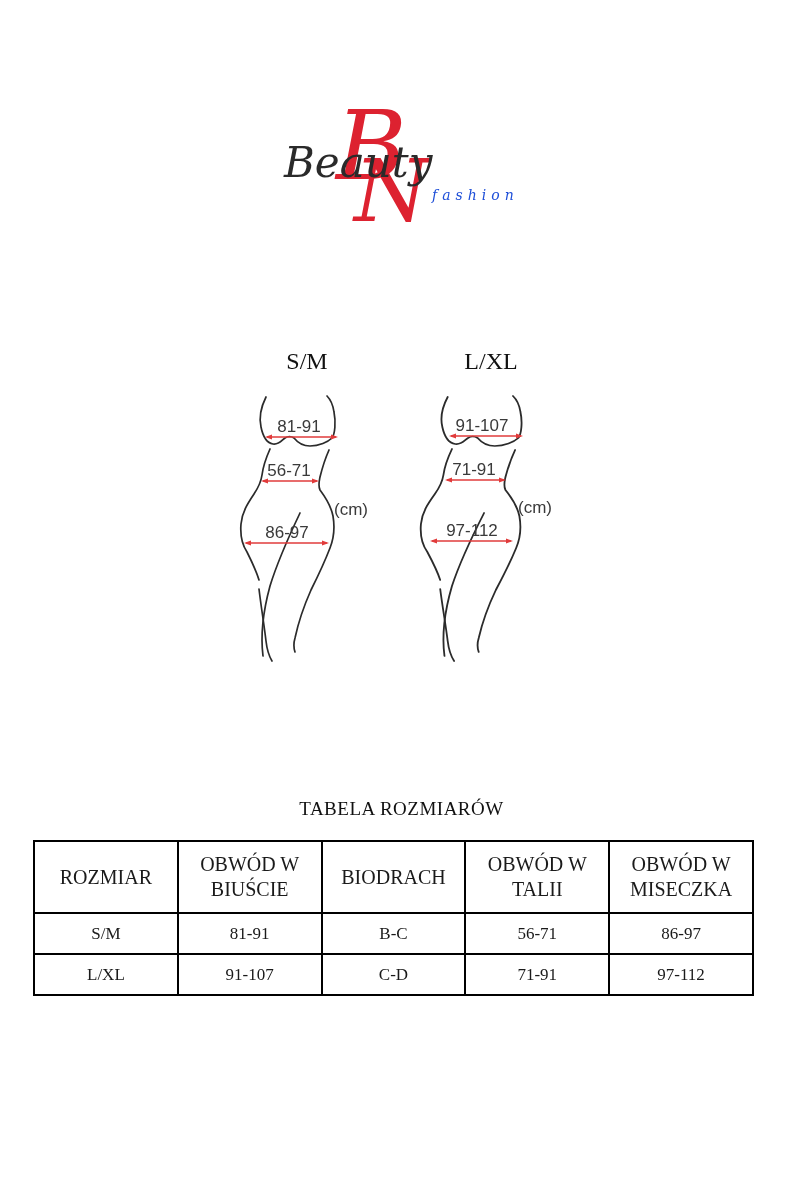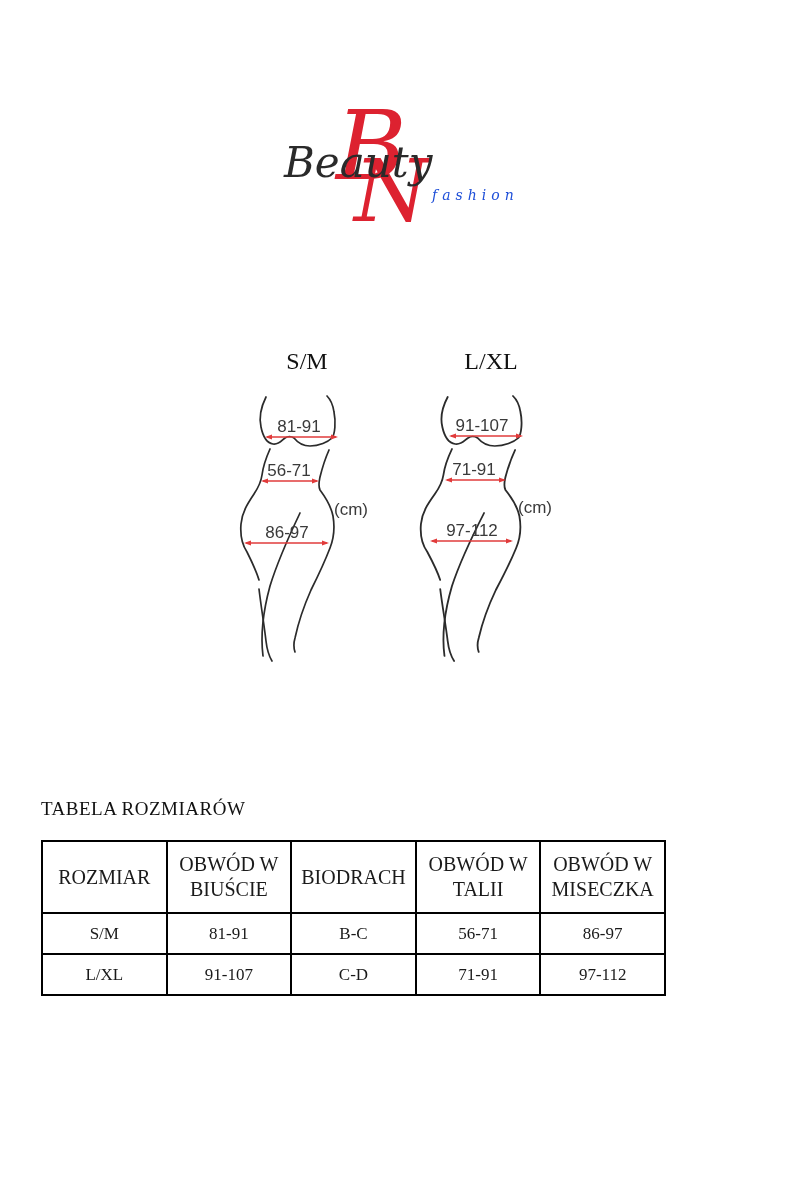--- a/index.html
+++ b/index.html
@@ -29,23 +29,23 @@
   .figure svg{display:block;margin-top:13px;}
   .body-line{fill:none;stroke:#2b2b2b;stroke-width:1.7;stroke-linecap:round;}
   .measure-line{stroke:#e13b3b;stroke-width:1.4;}
   .measure-head{fill:#e13b3b;}
   .measure-text{font-family:"Liberation Sans",sans-serif;font-size:17px;fill:#3a3a3a;
           text-anchor:middle;}
   .cm-text{font-family:"Liberation Sans",sans-serif;font-size:17px;fill:#3a3a3a;
           text-anchor:middle;}
 
   
-  .table-title{position:absolute;left:41px;top:798px;width:721px;text-align:left;
+  .table-title{position:absolute;left:41px;top:798px;width:721px;text-align:center;
           font-size:19px;letter-spacing:0.5px;color:#111;}
-  .size-table{position:absolute;left:41px;top:840px;width:625px;border-collapse:collapse;
+  .size-table{position:absolute;left:33px;top:840px;width:721px;border-collapse:collapse;
           table-layout:fixed;}
   .size-table th,.size-table td{border:2px solid #000;text-align:center;vertical-align:middle;
           font-weight:normal;padding:2px 6px;}
   .size-table th{height:66px;font-size:20px;line-height:1.25;}
   .size-table td{height:35px;font-size:17px;}
 </style>
 </head>
 <body>
 
 <div class="page">

